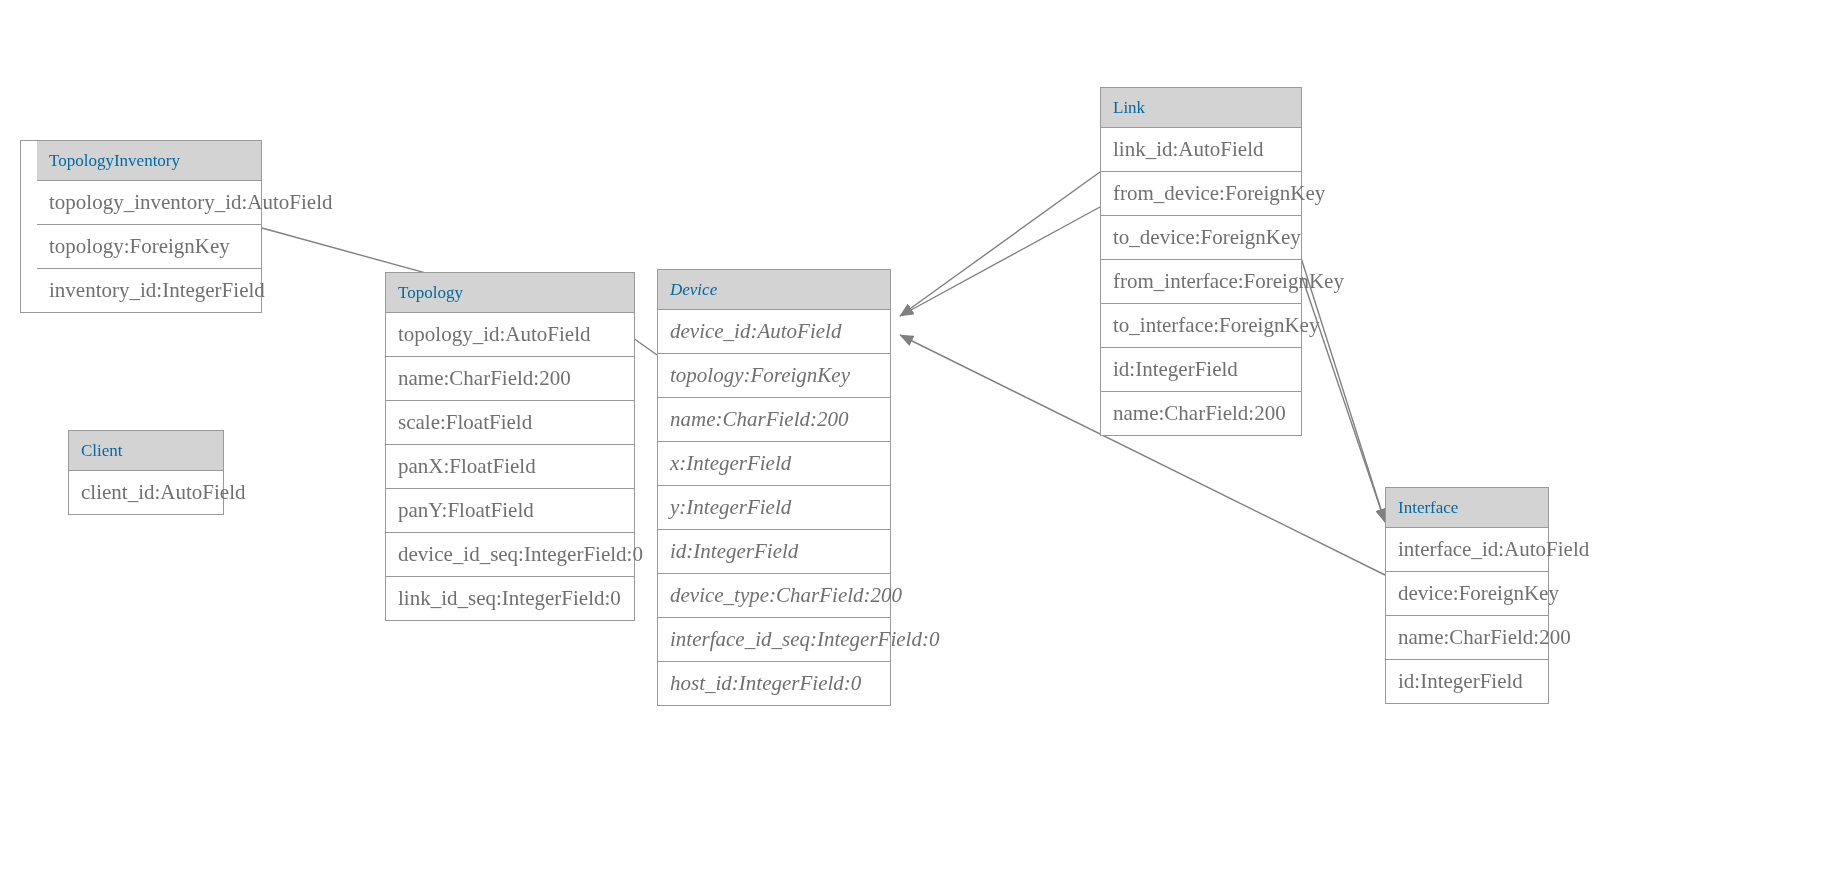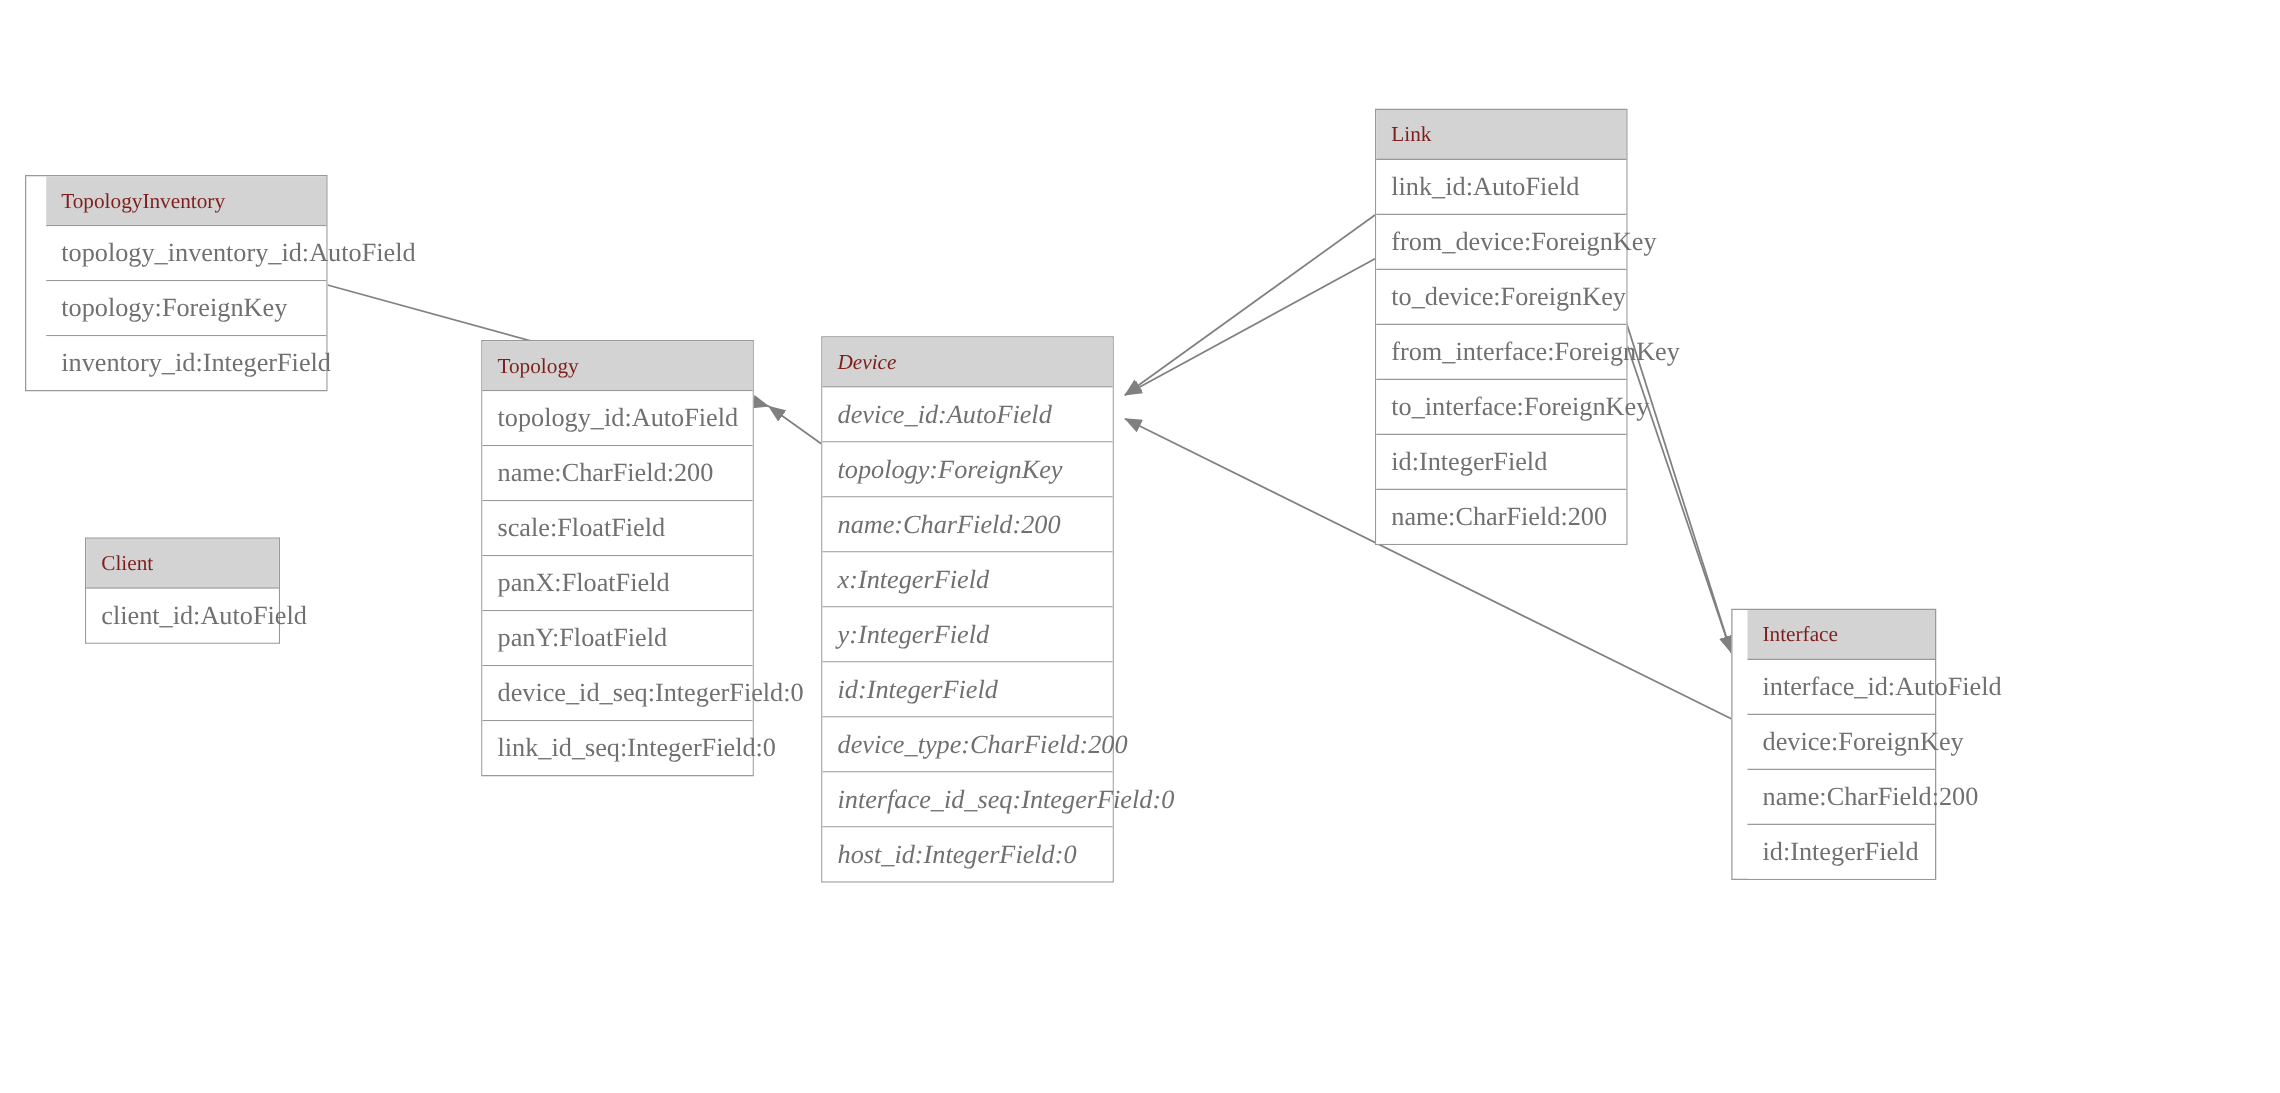--- a/index.html
+++ b/index.html
@@ -33,21 +33,21 @@
     position: absolute;
     z-index: 2;
     box-sizing: border-box;
     border: 1px solid #999999;
     background: #ffffff;
   }
   .entity-header {
     box-sizing: border-box;
     background: #d3d3d3;
     border-bottom: 1px solid #999999;
-    color: #7f1d1d;
+    color: #0369a1;
     font-size: 17px;
     line-height: 1;
     padding: 11px 0 11px 12px;
     white-space: nowrap;
   }
   .entity-fields {
     display: block;
   }
   .field-row {
     box-sizing: border-box;
@@ -93,21 +93,21 @@
           <div class="field-row">topology:ForeignKey</div>
           <div class="field-row last">inventory_id:IntegerField</div>
         </div>
       </div>
       <div class="entity" style="left: 68px; top: 430px; width: 156px;">
         <div class="entity-header">Client</div>
         <div class="entity-fields">
           <div class="field-row last">client_id:AutoField</div>
         </div>
       </div>
-      <div class="entity" style="left: 385px; top: 272px; width: 218px;">
+      <div class="entity" style="left: 385px; top: 272px; width: 250px;">
         <div class="entity-header">Topology</div>
         <div class="entity-fields">
           <div class="field-row">topology_id:AutoField</div>
           <div class="field-row">name:CharField:200</div>
           <div class="field-row">scale:FloatField</div>
           <div class="field-row">panX:FloatField</div>
           <div class="field-row">panY:FloatField</div>
           <div class="field-row">device_id_seq:IntegerField:0</div>
           <div class="field-row last">link_id_seq:IntegerField:0</div>
         </div>
@@ -131,21 +131,21 @@
         <div class="entity-fields">
           <div class="field-row">link_id:AutoField</div>
           <div class="field-row">from_device:ForeignKey</div>
           <div class="field-row">to_device:ForeignKey</div>
           <div class="field-row">from_interface:ForeignKey</div>
           <div class="field-row">to_interface:ForeignKey</div>
           <div class="field-row">id:IntegerField</div>
           <div class="field-row last">name:CharField:200</div>
         </div>
       </div>
-      <div class="entity" style="left: 1385px; top: 487px; width: 164px; padding-left: 12px;">
+      <div class="entity" style="left: 1385px; top: 487px; width: 164px;">
         <div class="entity-header">Interface</div>
         <div class="entity-fields">
           <div class="field-row">interface_id:AutoField</div>
           <div class="field-row">device:ForeignKey</div>
           <div class="field-row">name:CharField:200</div>
           <div class="field-row last">id:IntegerField</div>
         </div>
       </div>
     </div>
 

